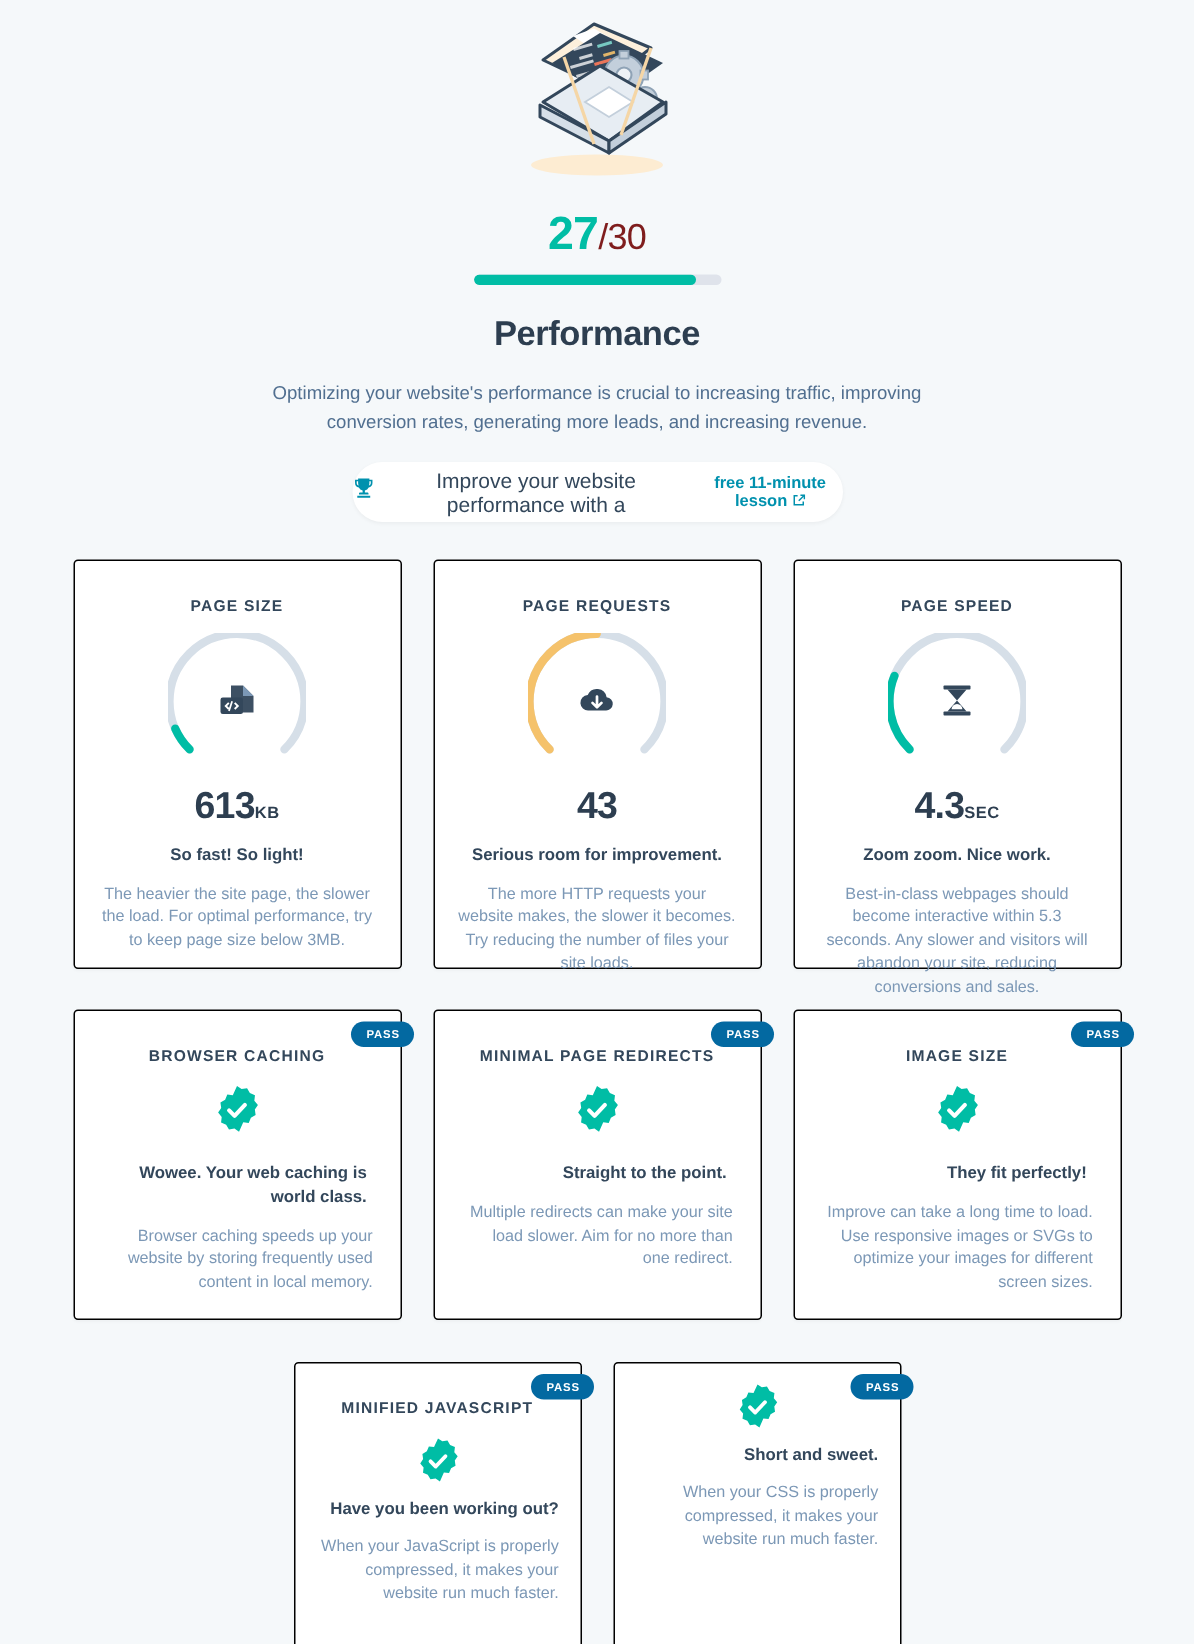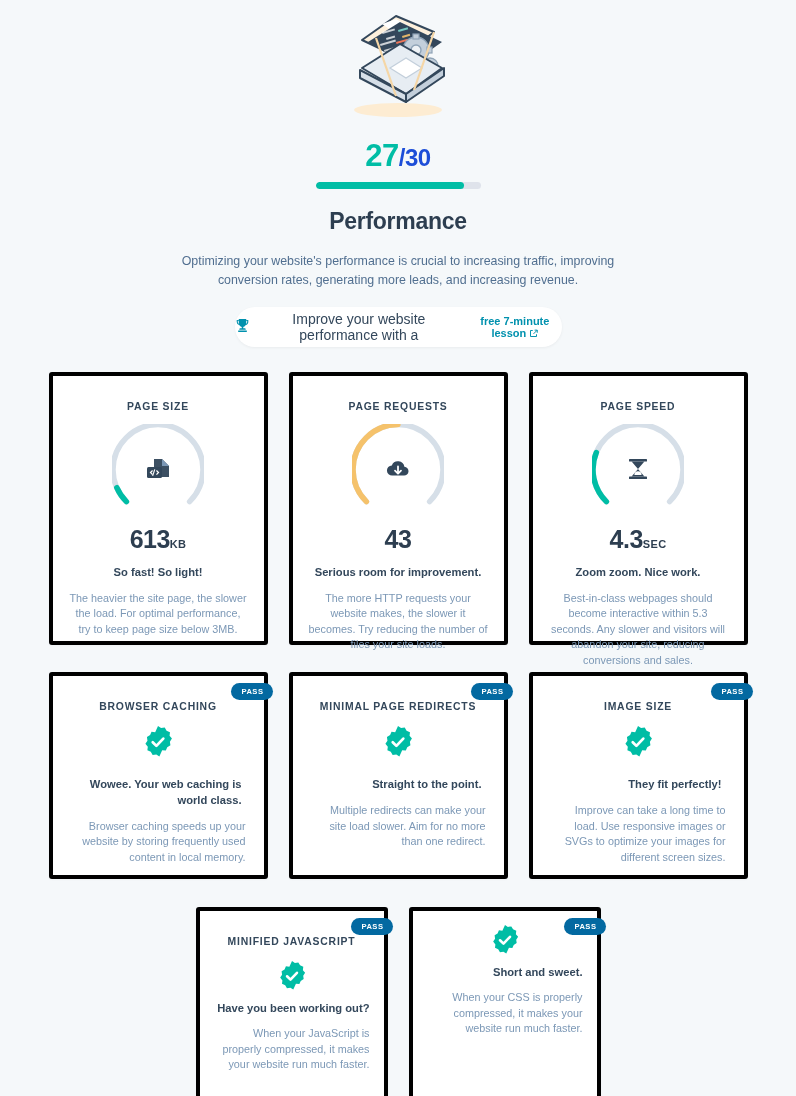--- a/index.html
+++ b/index.html
@@ -16,21 +16,21 @@
   
   .hero { padding-top: 8px; text-align: center; }
   .hero-illus { width: 796px; height: 122px; display: flex; align-items: center; justify-content: center; }
 
   .score-wrap { margin-top: 10px; text-align: center; }
   .score-line {
     font-size: 30px; font-weight: bold; letter-spacing: -0.5px;
     line-height: 1;
   }
   .score-num { color: #00bda5; font-size: 31px; font-weight: bold; }
-  .score-den { color: #1d4ed8; font-size: 24px; font-weight: bold; }
+  .score-den { color: #7f1d1d; font-size: 24px; font-weight: normal; }
 
   .progress-outer {
     width: 165px; height: 7px; border-radius: 4px; background: #dfe3eb;
     margin: 11px auto 0; overflow: hidden;
   }
   .progress-inner { height: 100%; background: #00bda5; border-radius: 4px; }
 
   .hero-title {
     margin-top: 19px;
     font-size: 23px; font-weight: bold; color: #2d3e50; letter-spacing: -0.3px;
@@ -53,21 +53,21 @@
 
   
   .row { display: flex; justify-content: center; }
   .row1 { margin-top: 25px; gap: 21px; }
   .row2 { margin-top: 27px; gap: 21px; }
   .row3 { margin-top: 28px; gap: 21px; }
 
   .card {
     position: relative;
     background: #ffffff;
-    border: 4px solid #000000;
+    border: 1px solid #000000;
     border-radius: 3px;
     box-shadow: 0 1px 2px rgba(0,0,0,0.03);
   }
   .card-w { width: 219px; }
   .card-h1 { height: 273px; }
   .card-h2 { height: 207px; }
   .card-w3 { width: 192px; height: 193px; }
 
   .card-title {
     text-align: center;
@@ -173,21 +173,21 @@
     <h1 class="hero-title">Performance</h1>
     <p class="hero-desc">Optimizing your website's performance is crucial to increasing traffic, improving conversion rates, generating more leads, and increasing revenue.</p>
 
     <div class="cta-pill">
       <span>
         <svg width="15" height="15" viewBox="0 0 16 16" fill="#0091ae">
           <path d="M4 1h8v1h2.2v2.2c0 1.7-1.2 3-2.7 3.2A4.1 4.1 0 0 1 8.8 9.6V11h1.7c.5 0 .9.4.9.9v.6H4.6v-.6c0-.5.4-.9.9-.9h1.7V9.6A4.1 4.1 0 0 1 4.5 7.4 3.3 3.3 0 0 1 1.8 4.2V2H4V1zm0 2H3v1.2c0 .9.6 1.7 1.4 1.9A7.4 7.4 0 0 1 4 4.4V3zm8 0v1.4c0 .6-.1 1.2-.4 1.7.8-.2 1.4-1 1.4-1.9V3h-1zM3.4 13.4h9.2v1.4H3.4v-1.4z"></path>
         </svg>
       </span>
       <span class="cta-text">Improve your website performance with a </span>
-      <a class="cta-link" href="#"><span>free 7-minute lesson</span><span class="ext-ico"><svg width="9" height="9" viewBox="0 0 12 12" fill="none" stroke="#0091ae" stroke-width="1.3">
+      <a class="cta-link" href="#"><span>free 11-minute lesson</span><span class="ext-ico"><svg width="9" height="9" viewBox="0 0 12 12" fill="none" stroke="#0091ae" stroke-width="1.3">
               <path d="M5 2H2v8h8V7"></path>
               <path d="M7.5 1.5H11V5"></path>
               <path d="M11 1.5L6 6.5"></path>
             </svg></span></a>
     </div>
   </div>
 
   <div class="row row1">
 
     <div class="card card-w card-h1">

